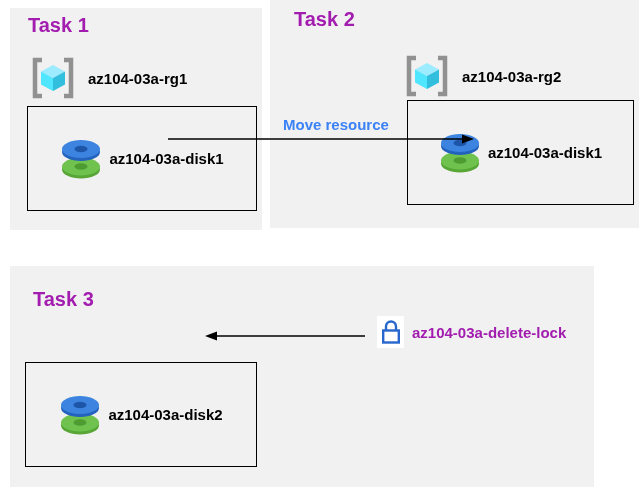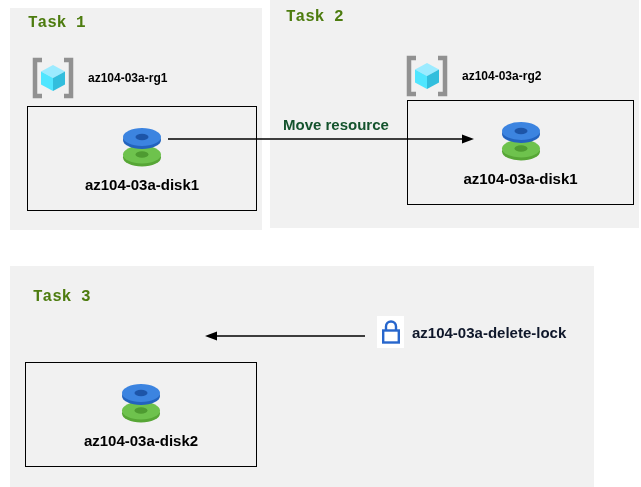--- a/index.html
+++ b/index.html
@@ -1,29 +1,29 @@
 <!DOCTYPE html>
 <html><head>
 <meta charset="utf-8">
 <style>
   html,body{margin:0;padding:0;background:#ffffff;}
   .canvas{position:relative;width:641px;height:487px;background:#ffffff;
           font-family:"Liberation Sans",sans-serif;overflow:hidden;}
   .panel{position:absolute;background:#f1f1f1;}
-  .task-title{position:absolute;font-weight:700;font-size:16px;color:#4d7c0f;font-family:Liberation Mono, monospace;}
+  .task-title{position:absolute;font-weight:700;font-size:20px;color:#a21caf;}
   .rg-row{position:absolute;display:flex;align-items:center;gap:12px;}
-  .rg-label{font-weight:700;font-size:12px;color:#000;white-space:nowrap;}
-  .res-box{position:absolute;border:1px solid #000;display:flex;flex-direction:column;
+  .rg-label{font-weight:700;font-size:15px;color:#000;white-space:nowrap;}
+  .res-box{position:absolute;border:1px solid #000;display:flex;flex-direction:row;
            align-items:center;justify-content:center;gap:7px;}
   .res-label{font-weight:700;font-size:15px;color:#000;white-space:nowrap;}
-  .arrow-label{position:absolute;font-weight:700;font-size:15px;color:#14532d;white-space:nowrap;}
+  .arrow-label{position:absolute;font-weight:700;font-size:15px;color:#3b82f6;white-space:nowrap;}
   .arrow-svg{position:absolute;display:block;}
   .lock-box{position:absolute;width:27px;height:32px;background:#ffffff;
             display:flex;align-items:center;justify-content:center;}
-  .lock-text{position:absolute;font-size:15px;color:#0f172a;line-height:17px;white-space:nowrap;}
+  .lock-text{position:absolute;font-size:15px;color:#a21caf;line-height:17px;white-space:nowrap;}
   .lock-name{font-weight:700;}
   .type-label{font-weight:700;}
   .type-value{margin-left:4px;}
 </style>
 </head>
 <body>
 
 <div class="canvas">
 
   <div class="panel" style="left:10px;top:8px;width:252px;height:222px;"></div>
@@ -48,21 +48,21 @@
       <ellipse cx="21" cy="29.5" rx="19" ry="9" fill="#6EC24D"></ellipse>
       <ellipse cx="21" cy="29.5" rx="6.5" ry="3.2" fill="#4E9B31"></ellipse>
       <ellipse cx="21" cy="15" rx="19" ry="9" fill="#2363BE"></ellipse>
       <ellipse cx="21" cy="12" rx="19" ry="9" fill="#3C84E0"></ellipse>
       <ellipse cx="21" cy="12" rx="6.5" ry="3.2" fill="#1D55A8"></ellipse>
     </svg>
     <span class="res-label">az104-03a-disk1</span>
   </div>
 
   <div class="panel" style="left:270px;top:0;width:369px;height:228px;"></div>
-  <div class="task-title" style="left:286px;top:8px;">Task 2</div>
+  <div class="task-title" style="left:294px;top:8px;">Task 2</div>
 
   <div class="rg-row" style="left:404px;top:55px;">
     <svg width="46" height="42" viewBox="0 0 46 42">
       <path d="M12,3 H5 V39 H12" fill="none" stroke="#919191" stroke-width="4.5"></path>
       <path d="M34,3 H41 V39 H34" fill="none" stroke="#919191" stroke-width="4.5"></path>
       <g transform="translate(11,8)">
         <polygon points="12,0 24,6.5 12,13 0,6.5" fill="#9CEBFF"></polygon>
         <polygon points="0,6.5 12,13 12,26 0,19.5" fill="#50E6FF"></polygon>
         <polygon points="12,13 24,6.5 24,19.5 12,26" fill="#32BEDD"></polygon>
       </g>

